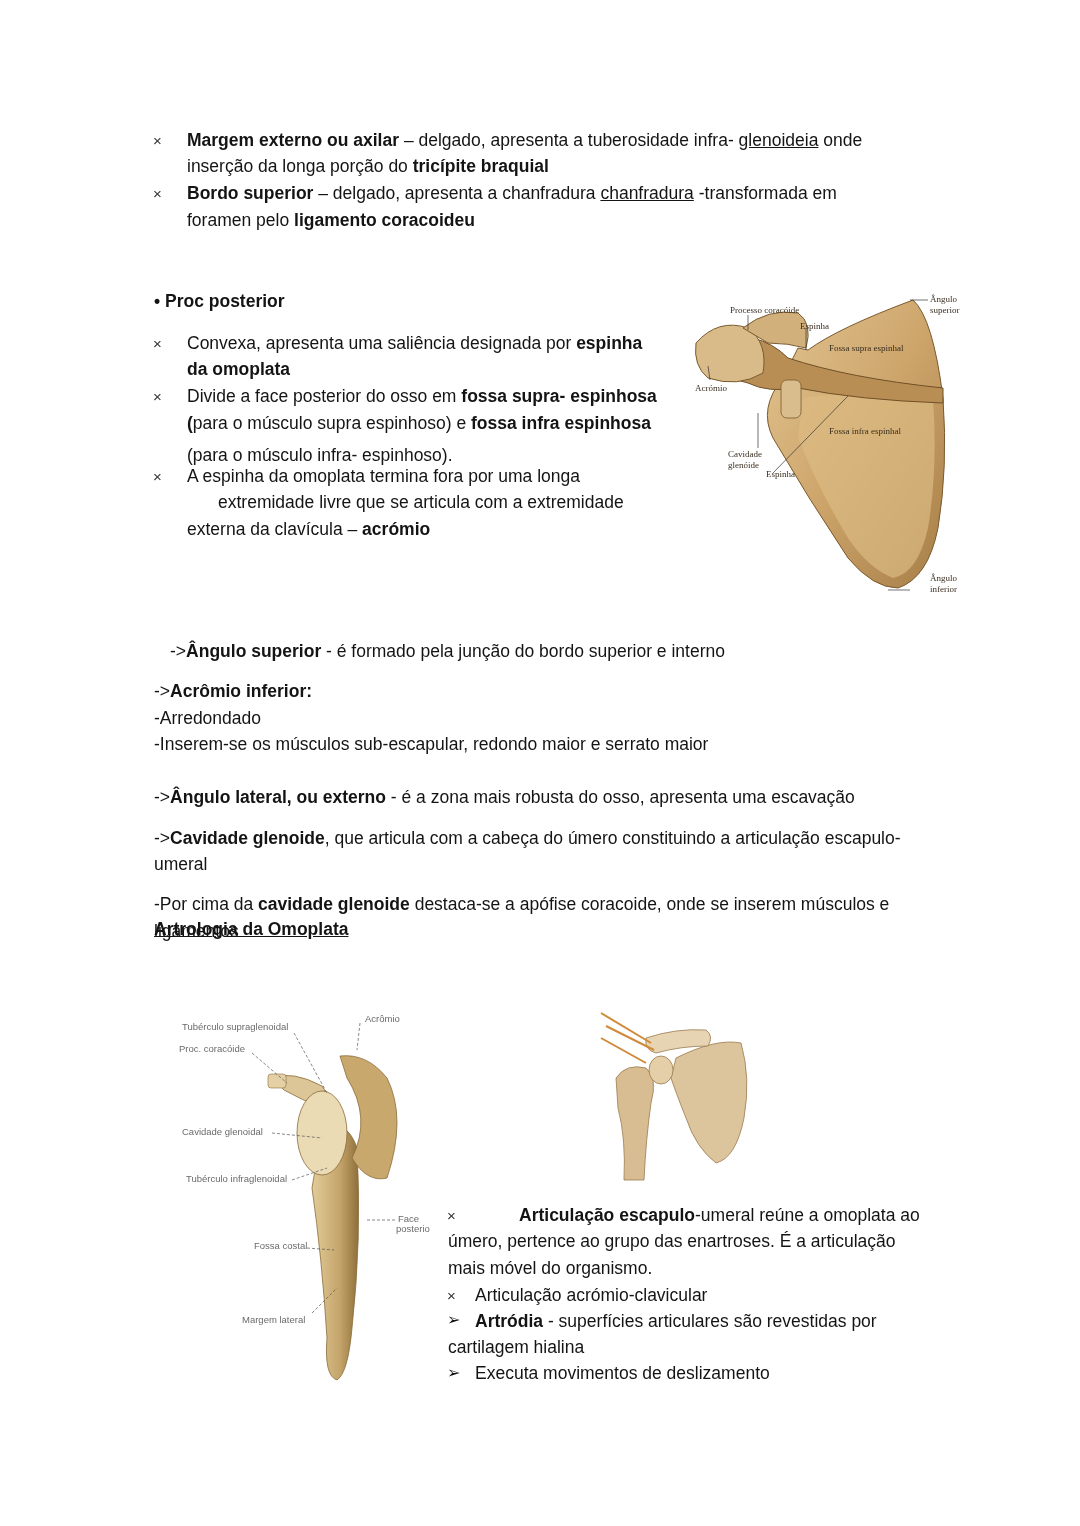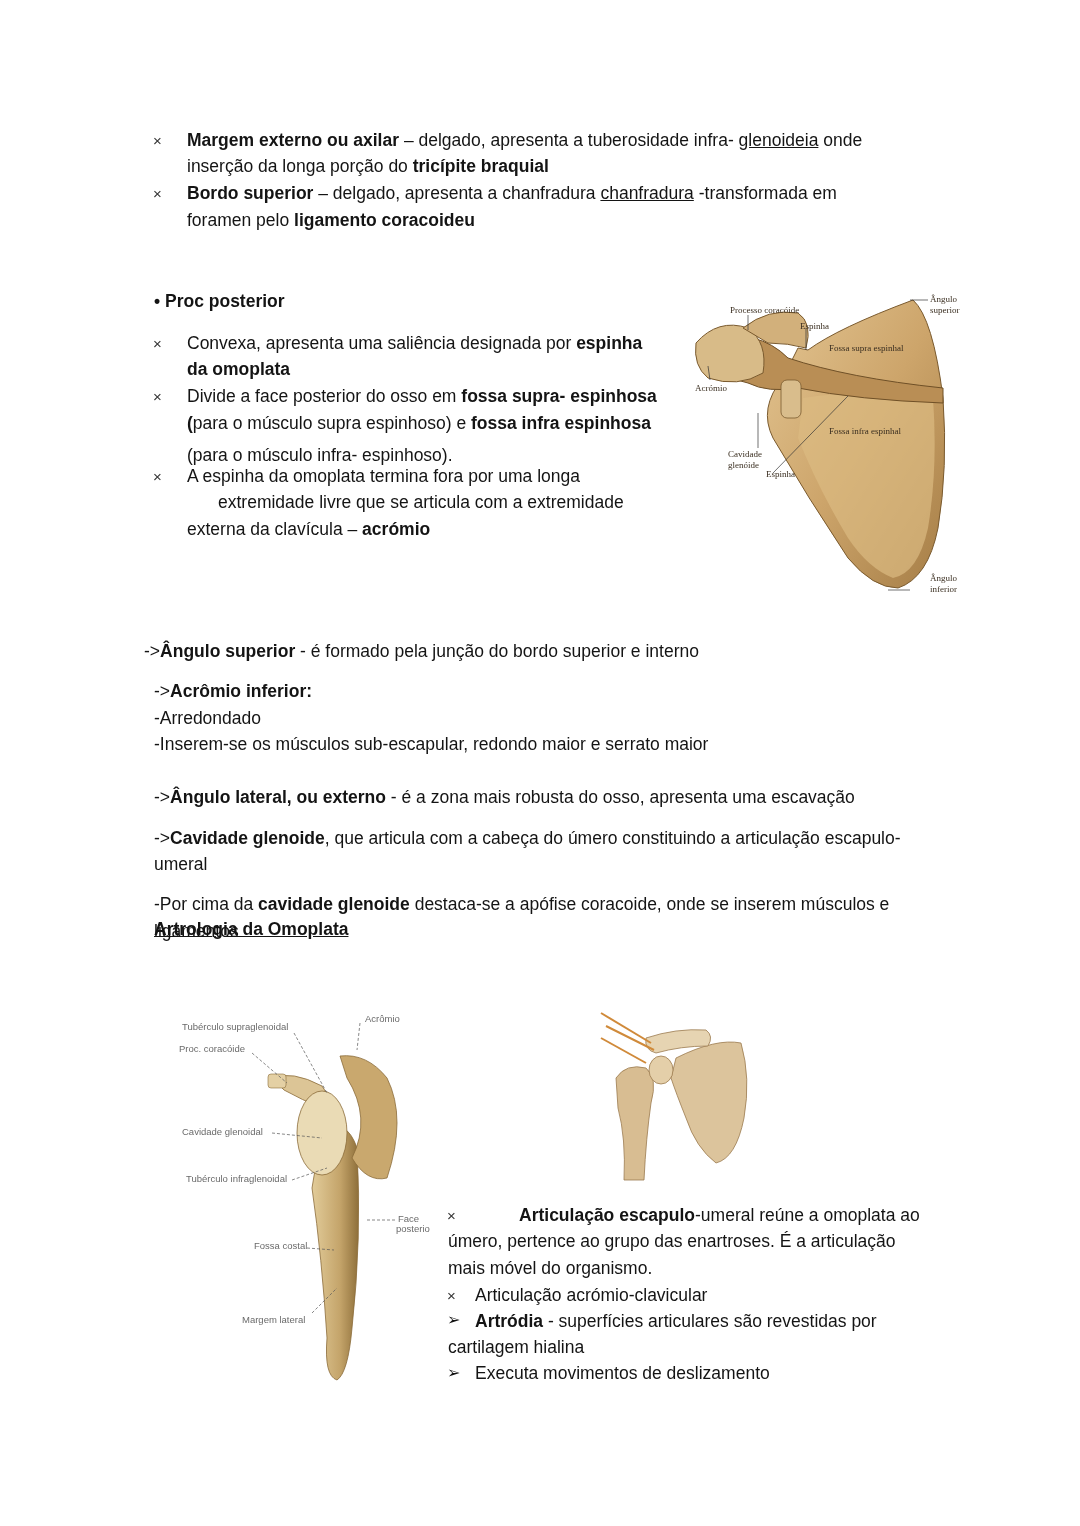--- a/index.html
+++ b/index.html
@@ -86,21 +86,21 @@
   <span class="lbl" style="left:141px;top:55px;">Fossa supra espinhal</span>
   <span class="lbl" style="left:7px;top:95px;">Acrómio</span>
   <span class="lbl" style="left:141px;top:138px;">Fossa infra espinhal</span>
   <span class="lbl" style="left:40px;top:161px;">Cavidade</span>
   <span class="lbl" style="left:40px;top:172px;">glenóide</span>
   <span class="lbl" style="left:78px;top:181px;">Espinha</span>
   <span class="lbl" style="left:242px;top:285px;">Ângulo</span>
   <span class="lbl" style="left:242px;top:296px;">inferior</span>
 </div>
 
-<div class="t" style="left:144px;top:638px;"><span>-&gt;</span><span class="b">Ângulo superior</span><span> - é formado pela junção do bordo superior e interno</span></div>
+<div class="t" style="left:170px;top:638px;"><span>-&gt;</span><span class="b">Ângulo superior</span><span> - é formado pela junção do bordo superior e interno</span></div>
 
 <div class="t" style="left:154px;top:678px;"><span>-&gt;</span><span class="b">Acrômio inferior:</span></div>
 <div class="t" style="left:154px;top:705px;">-Arredondado</div>
 <div class="t" style="left:154px;top:731px;">-Inserem-se os músculos sub-escapular, redondo maior e serrato maior</div>
 
 <div class="t" style="left:154px;top:784px;"><span>-&gt;</span><span class="b">Ângulo lateral, ou externo</span><span> - é a zona mais robusta do osso, apresenta uma escavação</span></div>
 
 <div class="t" style="left:154px;top:825px;"><span>-&gt;</span><span class="b">Cavidade glenoide</span><span>, que articula com a cabeça do úmero constituindo a articulação escapulo-</span></div>
 <div class="t" style="left:154px;top:851px;">umeral</div>
 

